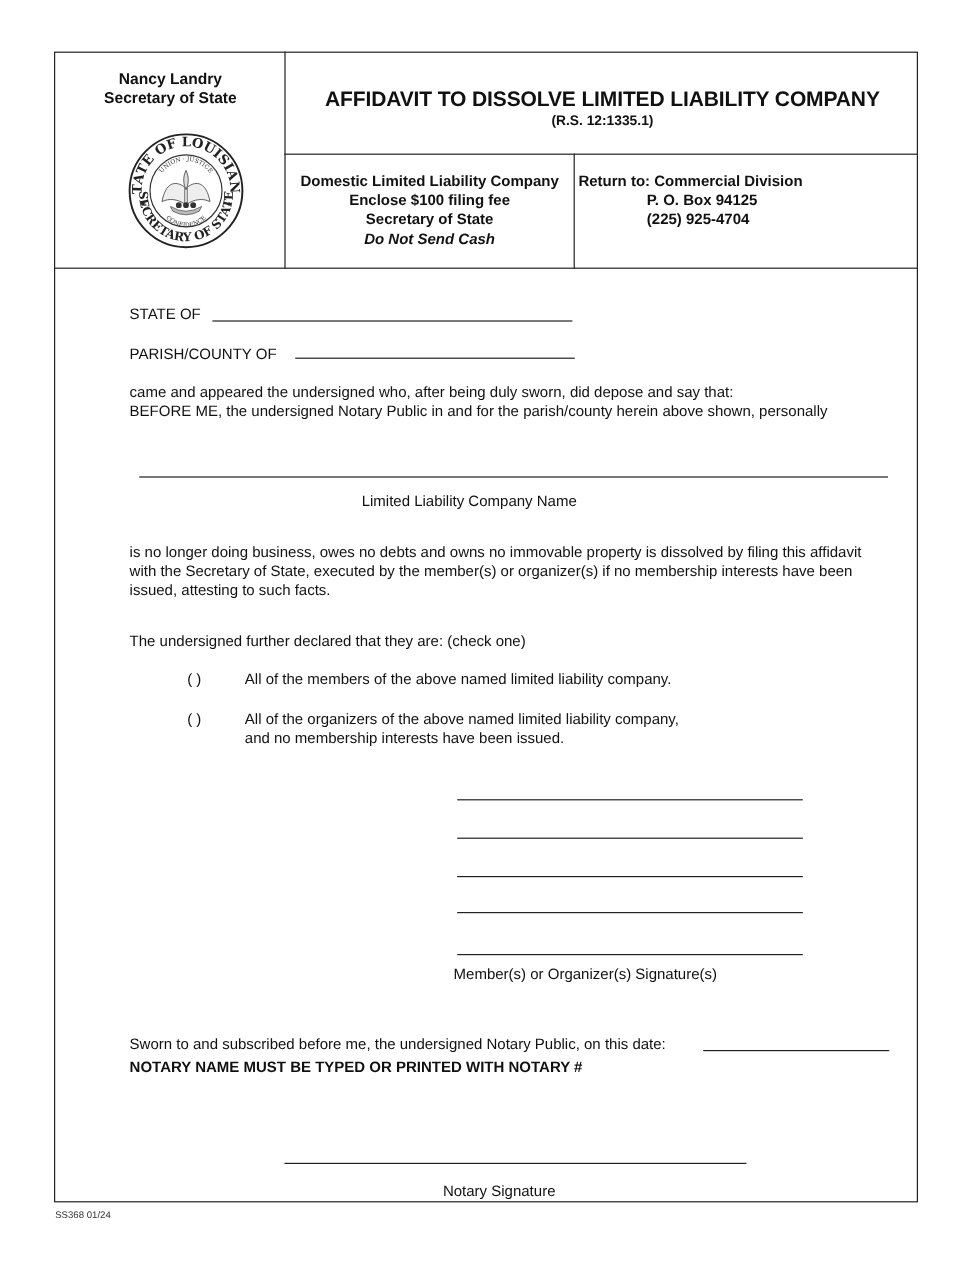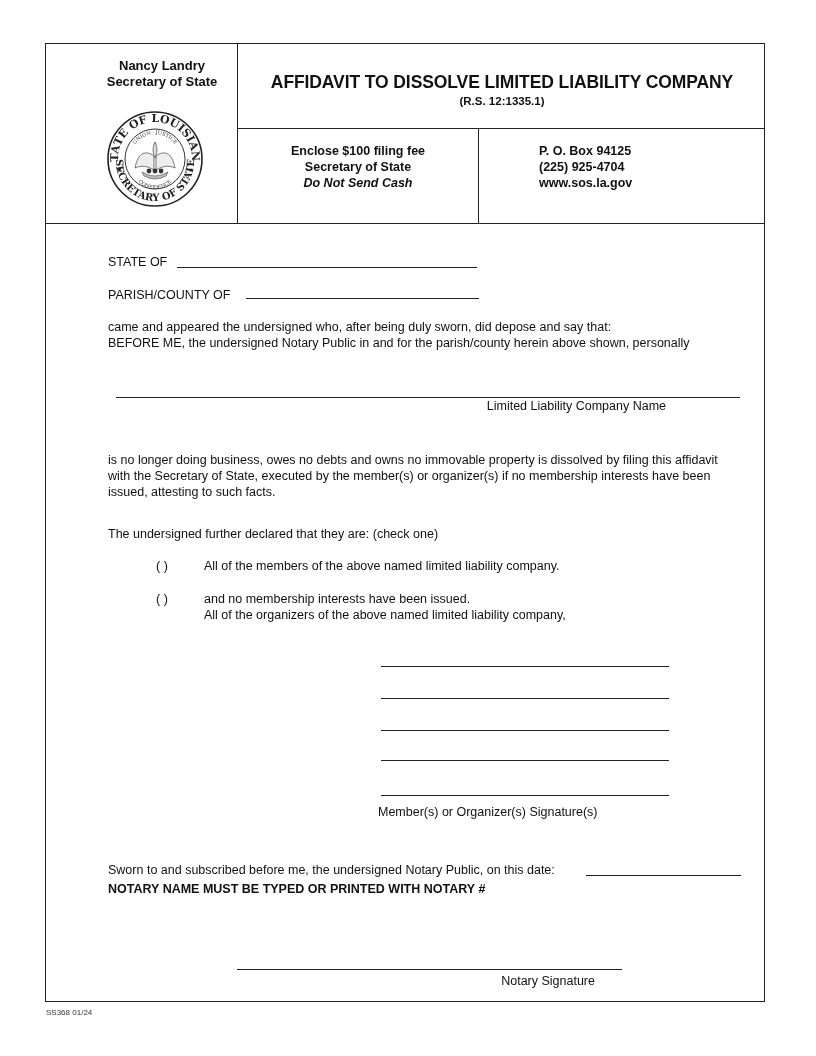--- a/index.html
+++ b/index.html
@@ -4,29 +4,29 @@
 <style>
   html, body { margin:0; padding:0; background:#ffffff; }
   body { width:816px; height:1056px; position:relative; overflow:hidden;
          font-family:"Liberation Sans", "DejaVu Sans", sans-serif; color:#111; }
   .abs { position:absolute; }
   .frame { position:absolute; left:45px; top:43px; width:720px; height:959px;
            border:1.5px solid #222; box-sizing:border-box; }
   .hline { position:absolute; height:0; border-top:1.5px solid #222; }
   .vline { position:absolute; width:0; border-left:1.5px solid #222; }
   .b { font-weight:bold; }
-  .sec-name { left:47px; width:190px; top:58px; text-align:center; font-size:13px; font-weight:bold; line-height:16px;padding-left:20px; }
+  .sec-name { left:47px; width:190px; top:58px; text-align:center; font-size:13px; font-weight:bold; line-height:16px; }
   .title { left:238px; width:528px; top:72px; text-align:center; font-size:17.5px; font-weight:bold; letter-spacing:-0.1px; }
   .subtitle { left:238px; width:528px; top:95px; text-align:center; font-size:11.5px; font-weight:bold; }
   .dom-block { left:238px; width:240px; top:143px; text-align:center; font-size:12.5px; font-weight:bold; line-height:16px; }
   .ret-block { left:482px; width:284px; top:143px; font-size:12.5px; font-weight:bold; line-height:16px; }
   .ret-block .addr { padding-left:57px; }
   .body-text { font-size:12.5px; line-height:16px; }
   .uline { position:absolute; border-top:1.4px solid #222; height:0; }
-  .caption { position:absolute; font-size:12.5px; text-align:right; }
+  .caption { position:absolute; font-size:12.5px; text-align:center;margin-top:12px; }
   .footer-code { left:46px; top:1008px; font-size:8px; color:#333; }
 </style>
 </head>
 <body>
 
 <div class="frame"></div>
 <div class="vline" style="left:237px; top:43px; height:181px;"></div>
 <div class="hline" style="left:237px; top:128px; width:528px;"></div>
 <div class="vline" style="left:478px; top:128px; height:96px;"></div>
 <div class="hline" style="left:45px; top:223px; width:720px;"></div>
@@ -68,29 +68,30 @@
     <circle cx="43" cy="61" r="2.4" fill="#333"></circle>
     <circle cx="49" cy="61" r="2.4" fill="#333"></circle>
     <circle cx="55" cy="61" r="2.4" fill="#333"></circle>
   </svg>
 </div>
 
 <div class="abs title">AFFIDAVIT TO DISSOLVE LIMITED LIABILITY COMPANY</div>
 <div class="abs subtitle">(R.S. 12:1335.1)</div>
 
 <div class="abs dom-block">
+  <div>Domestic Limited Liability Company</div>
   <div>Enclose $100 filing fee</div>
   <div>Secretary of State</div>
   <div style="font-style:italic;">Do Not Send Cash</div>
 </div>
 
 <div class="abs ret-block">
+  <div>Return to: Commercial Division</div>
   <div class="addr">P. O. Box 94125</div>
   <div class="addr">(225) 925-4704</div>
-  <div class="addr">www.sos.la.gov</div>
 </div>
 
 <div class="abs body-text" style="left:108px; top:254px;">STATE OF</div>
 <div class="uline" style="left:177px; top:267px; width:300px;">
   <span class="abs body-text" style="left:4px; top:-16px;"></span>
 </div>
 
 <div class="abs body-text" style="left:108px; top:287px;">PARISH/COUNTY OF</div>
 <div class="uline" style="left:246px; top:298px; width:233px;">
   <span class="abs body-text" style="left:4px; top:-16px;"></span>
@@ -114,22 +115,22 @@
 
 <div class="abs body-text" style="left:108px; top:526px;">The undersigned further declared that they are: (check one)</div>
 
 <div class="abs body-text" style="left:156px; top:558px;">(  )</div>
 <div class="abs body-text" style="left:204px; top:558px; width:540px;">
   <div>All of the members of the above named limited liability company.</div>
 </div>
 
 <div class="abs body-text" style="left:156px; top:591px;">(  )</div>
 <div class="abs body-text" style="left:204px; top:591px; width:540px;">
+  <div>All of the organizers of the above named limited liability company,</div>
   <div>and no membership interests have been issued.</div>
-  <div>All of the organizers of the above named limited liability company,</div>
 </div>
 
 <div class="uline" style="left:381px; top:666px; width:288px;"><span></span></div>
 <div class="uline" style="left:381px; top:698px; width:288px;"><span></span></div>
 <div class="uline" style="left:381px; top:730px; width:288px;"><span></span></div>
 <div class="uline" style="left:381px; top:760px; width:288px;"><span></span></div>
 <div class="uline" style="left:381px; top:795px; width:288px;"><span></span></div>
 <div class="abs body-text" style="left:378px; top:804px;">Member(s) or Organizer(s) Signature(s)</div>
 
 <div class="abs body-text" style="left:108px; top:862px;">Sworn to and subscribed before me, the undersigned Notary Public, on this date:</div>

